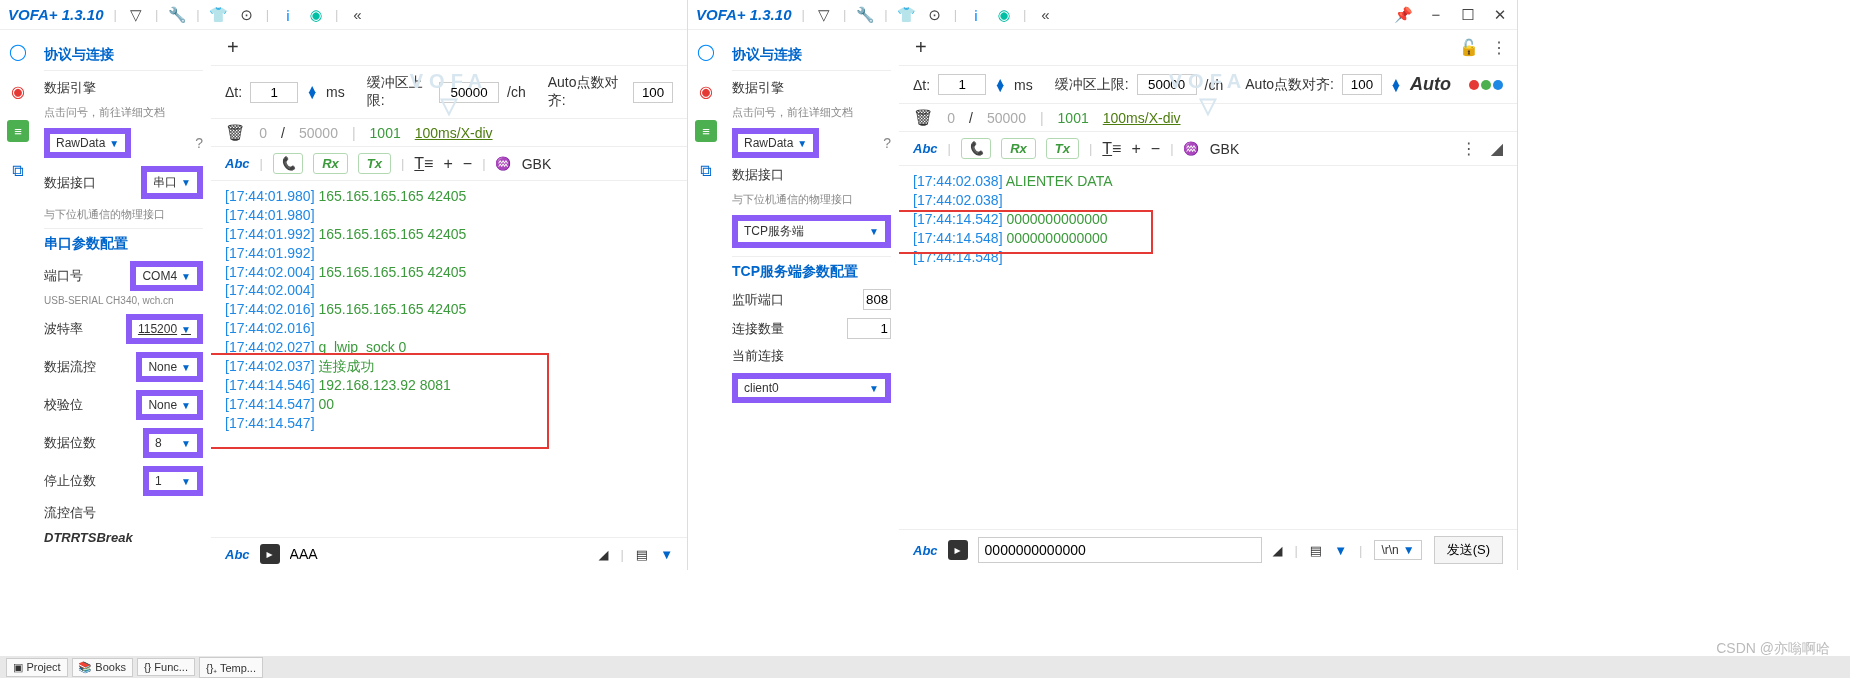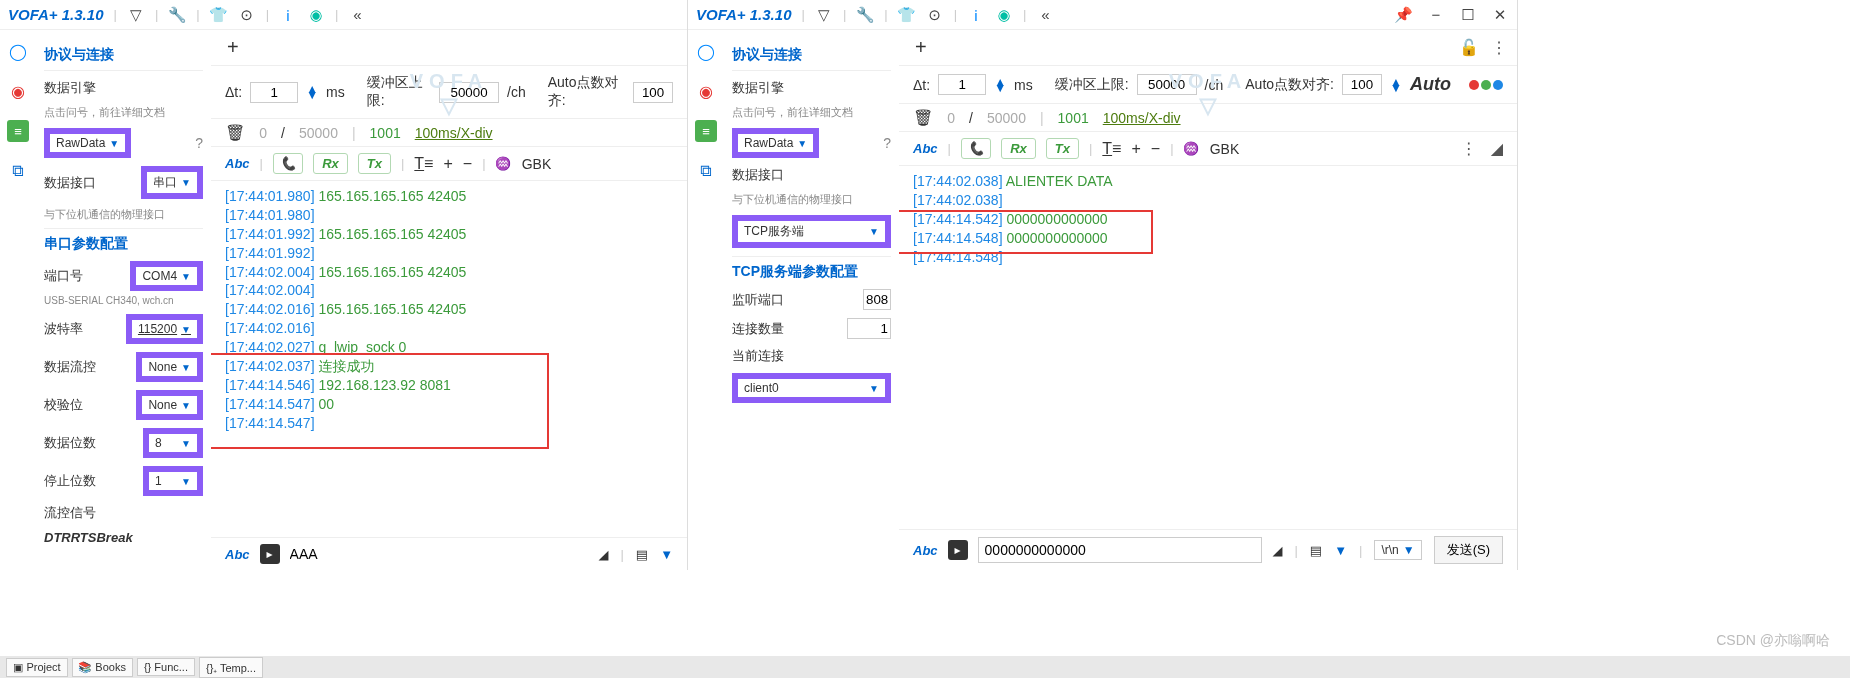--- a/index.html
+++ b/index.html
@@ -64,21 +64,21 @@
 .redbox { position:absolute; border:2px solid #e53935; pointer-events:none; }
 .input-bar { display:flex; align-items:center; gap:10px; padding:6px 14px; border-top:1px solid #eee; }
 .input-bar .black-icon { background:#333; color:#fff; width:20px; height:20px; border-radius:3px; display:flex; align-items:center; justify-content:center; font-size:12px; }
 .input-bar input { flex:0 0 auto; border:none; outline:none; font-size:14px; }
 .right-input { flex:1 !important; border:1px solid #ccc !important; padding:4px 6px !important; }
 .send-btns { margin-left:auto; display:flex; gap:12px; align-items:center; }
 .small-sel { border:1px solid #ccc; padding:2px 6px; display:flex; align-items:flex-start; gap:4px; font-size:12px; }
 .send-btn { border:1px solid #ccc; padding:4px 12px; background:#f5f5f5; cursor:pointer; font-size:13px; }
 .bottom-taskbar { position:absolute; bottom:12px; left:0; right:0; height:22px; background:#e8e8e8; display:flex; align-items:center; padding:0 6px; gap:4px; font-size:11px; }
 .task-item { padding:2px 6px; border:1px solid #ccc; background:#fafafa; display:flex; align-items:center; gap:3px; }
-.watermark-credit { position:absolute; bottom:40px; right:20px; font-size:14px; color:#bbb; }
+.watermark-credit { position:absolute; bottom:32px; right:20px; font-size:14px; color:#bbb; }
 </style>
 </head>
 <body>
 
 <div class="app-container">
 
   <div class="app left">
     <div class="topbar">
       <span class="brand">VOFA+ 1.3.10</span>
       <span class="divider">|</span>

